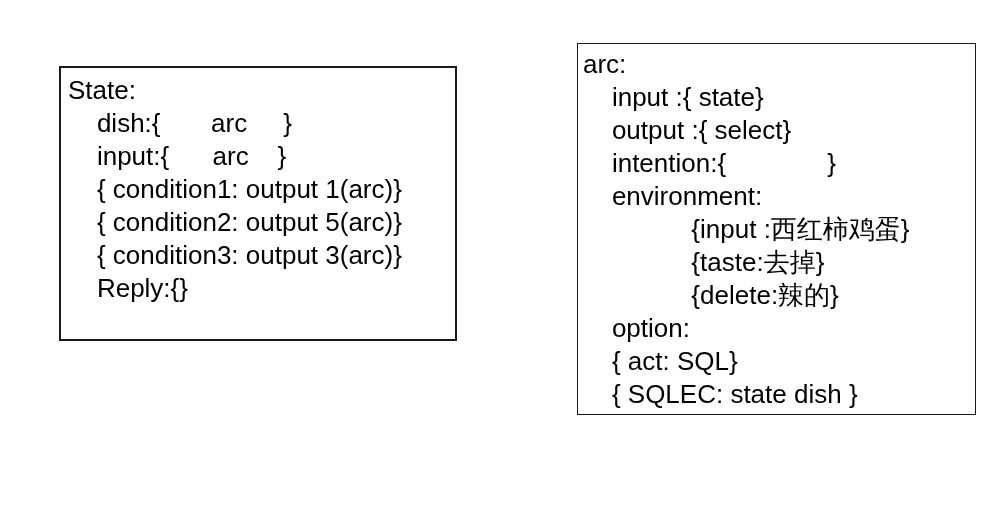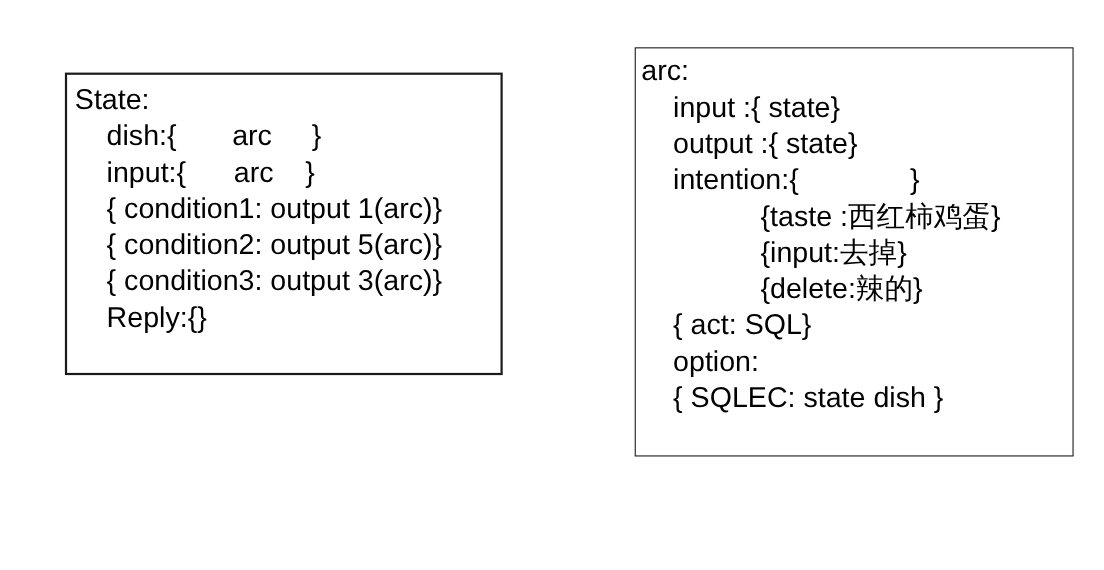--- a/index.html
+++ b/index.html
@@ -57,23 +57,24 @@
     <div class="code-line">    input:{      arc    }</div>
     <div class="code-line">    { condition1: output 1(arc)}</div>
     <div class="code-line">    { condition2: output 5(arc)}</div>
     <div class="code-line">    { condition3: output 3(arc)}</div>
     <div class="code-line">    Reply:{}</div>
   </div>
 
   <div id="arc-box" class="textbox">
     <div class="code-line">arc:</div>
     <div class="code-line">    input :{ state}</div>
-    <div class="code-line">    output :{ state}</div>
+    <div class="code-line">    output :{ select}</div>
     <div class="code-line">    intention:{              }</div>
-    <div class="code-line">               {taste :西红柿鸡蛋}</div>
-    <div class="code-line">               {input:去掉}</div>
+    <div class="code-line">    environment:</div>
+    <div class="code-line">               {input :西红柿鸡蛋}</div>
+    <div class="code-line">               {taste:去掉}</div>
     <div class="code-line">               {delete:辣的}</div>
+    <div class="code-line">    option:</div>
     <div class="code-line">    { act: SQL}</div>
-    <div class="code-line">    option:</div>
     <div class="code-line">    { SQLEC: state dish }</div>
   </div>
 
 </div>
 
 </body></html>

